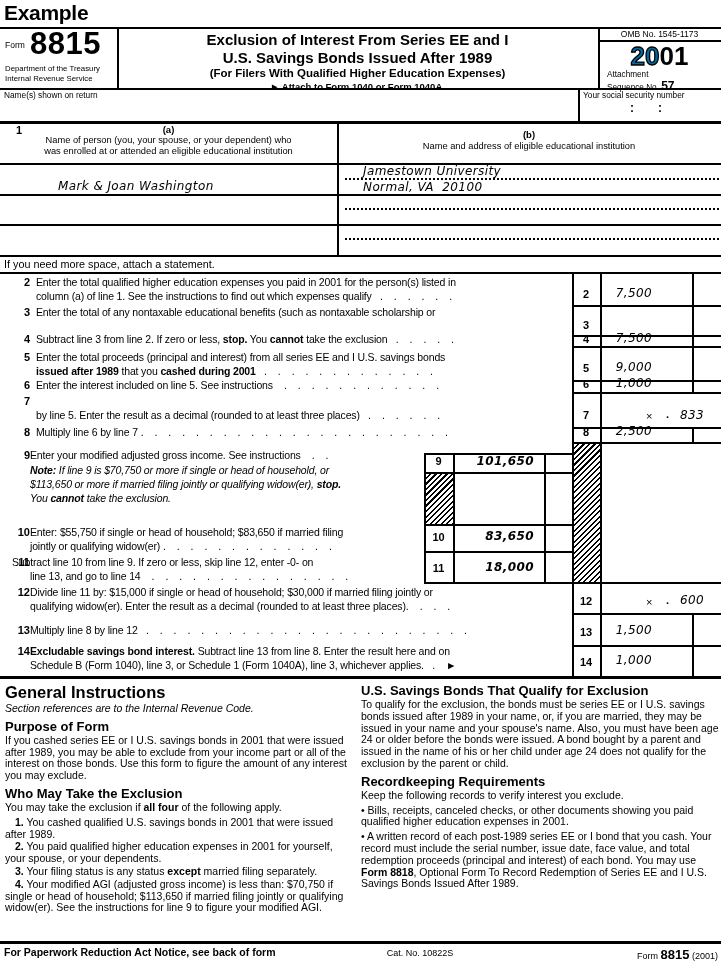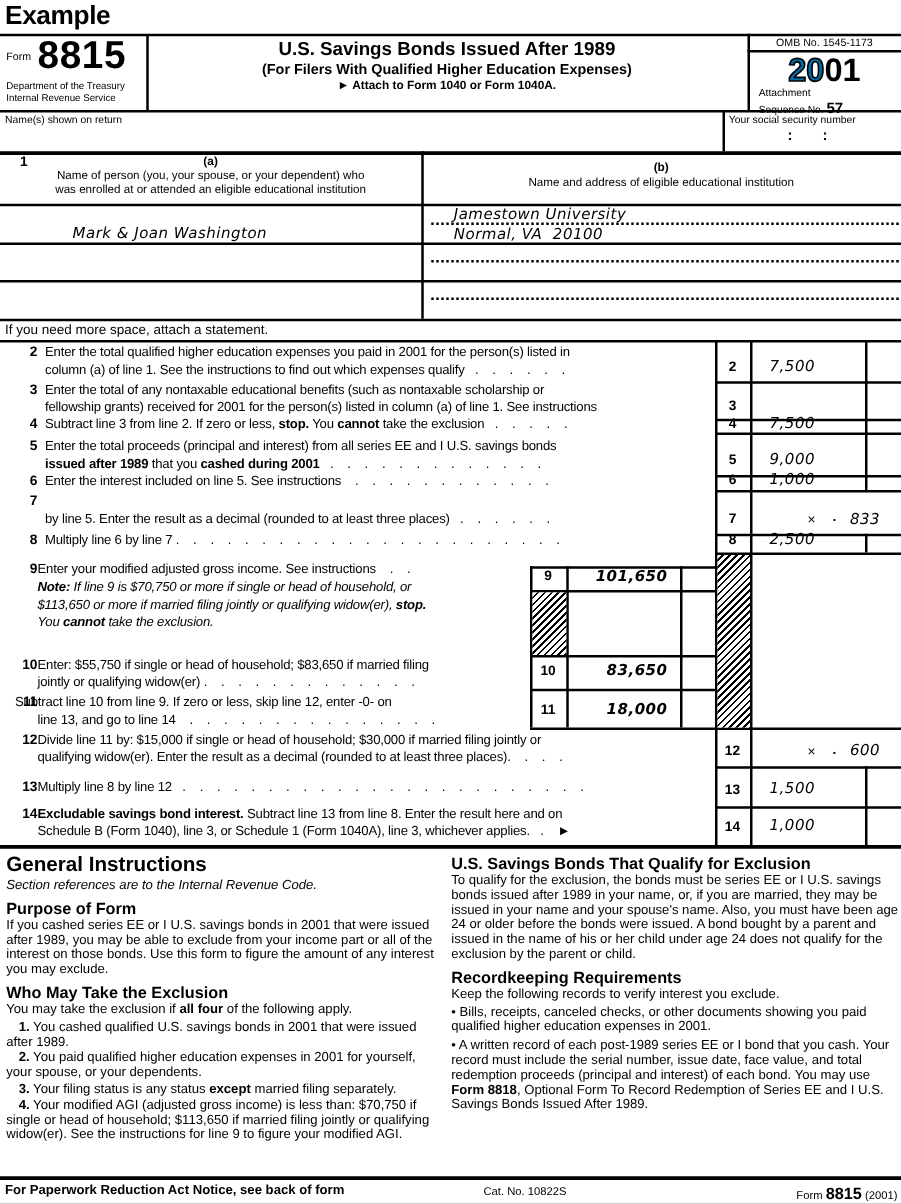--- a/index.html
+++ b/index.html
@@ -75,20 +75,21 @@
 
   <div class="hatch" style="left:574px;top:444px;width:26px;height:138px"></div>
   <div class="hatch" style="left:426px;top:474px;width:27px;height:50px"></div>
 
   <div class="t" style="left:5px;top:40px;font-size:8.5px">Form</div>
   <div class="t b" style="left:30px;top:26px;font-size:31px;letter-spacing:0.5px">8815</div>
   <div class="t" style="left:5px;top:64px;font-size:7.8px">Department of the Treasury</div>
   <div class="t" style="left:5px;top:74px;font-size:7.8px">Internal Revenue Service</div>
 
   <div class="titleblock">
+    <div style="font-size:15px">Exclusion of Interest From Series EE and I</div>
     <div style="font-size:15px">U.S. Savings Bonds Issued After 1989</div>
     <div style="font-size:11.5px;margin-top:1px">(For Filers With Qualified Higher Education Expenses)</div>
     <div style="font-size:9.5px">► Attach to Form 1040 or Form 1040A.</div>
   </div>
 
   <div class="t" style="left:598px;top:29px;width:123px;text-align:center;font-size:8.5px">OMB No. 1545-1173</div>
   <div class="t b" style="left:598px;top:41px;width:123px;text-align:center;font-size:26px"><span class="outline">20</span><span>01</span></div>
   <div class="t" style="left:607px;top:70px;font-size:8.2px">Attachment</div>
   <div class="t" style="left:607px;top:79px;font-size:8.2px"><span>Sequence No.</span> <span class="b" style="font-size:12px">57</span></div>
 
@@ -112,21 +113,20 @@
   <div class="dotl" style="top:238px;left:345px;width:374px"></div>
 
   <div class="t" style="left:4px;top:258px;font-size:10.8px">If you need more space, attach a statement.</div>
 
   <div class="ln" style="top:276px">2</div>
   <div class="fl" style="left:36px;top:276px">Enter the total qualified higher education expenses you paid in 2001 for the person(s) listed in</div>
   <div class="fl" style="left:36px;top:290px">column (a) of line 1. See the instructions to find out which expenses qualify   .    .    .    .    .    .</div>
 
   <div class="ln" style="top:306px">3</div>
   <div class="fl" style="left:36px;top:306px">Enter the total of any nontaxable educational benefits (such as nontaxable scholarship or</div>
-  <div class="fl" style="left:36px;top:320px">fellowship grants) received for 2001 for the person(s) listed in column (a) of line 1. See instructions</div>
 
   <div class="ln" style="top:333px">4</div>
   <div class="fl" style="left:36px;top:333px"><span>Subtract line 3 from line 2. If zero or less, </span><span class="s-b">stop.</span><span> You </span><span class="s-b">cannot</span><span> take the exclusion   .    .    .    .    .</span></div>
 
   <div class="ln" style="top:351px">5</div>
   <div class="fl" style="left:36px;top:351px">Enter the total proceeds (principal and interest) from all series EE and I U.S. savings bonds</div>
   <div class="fl" style="left:36px;top:365px"><span class="s-b">issued after 1989</span><span> that you </span><span class="s-b">cashed during 2001</span><span>   .    .    .    .    .    .    .    .    .    .    .    .    .</span></div>
 
   <div class="ln" style="top:379px">6</div>
   <div class="fl" style="left:36px;top:379px">Enter the interest included on line 5. See instructions    .    .    .    .    .    .    .    .    .    .    .    .</div>

